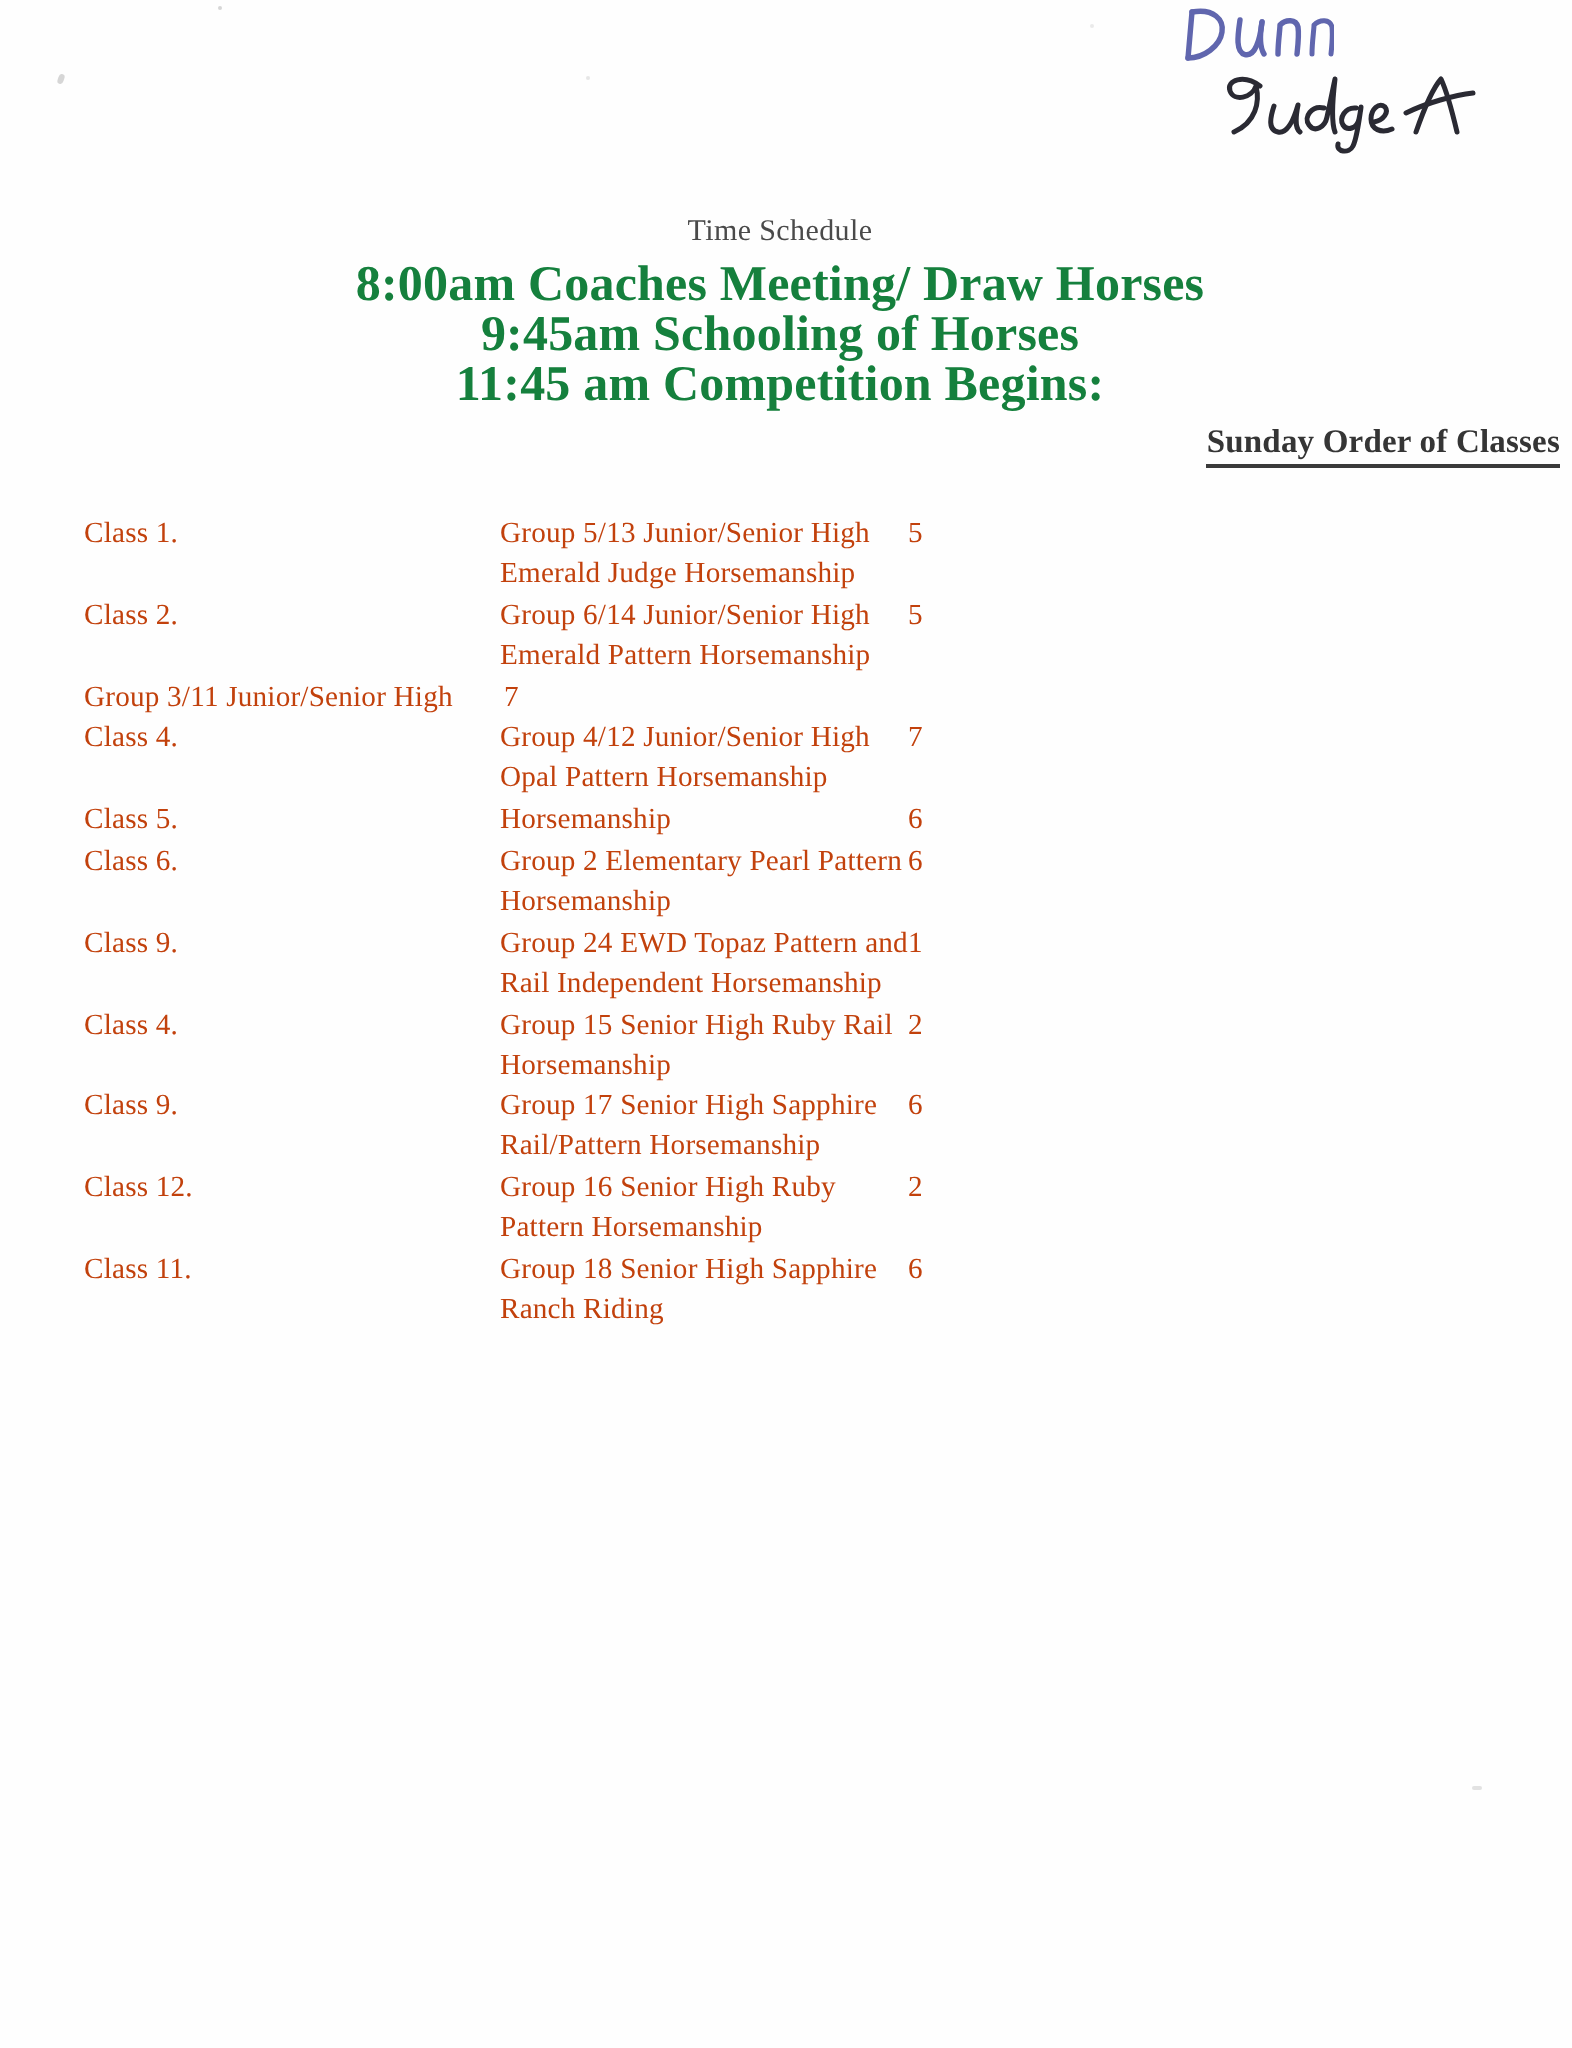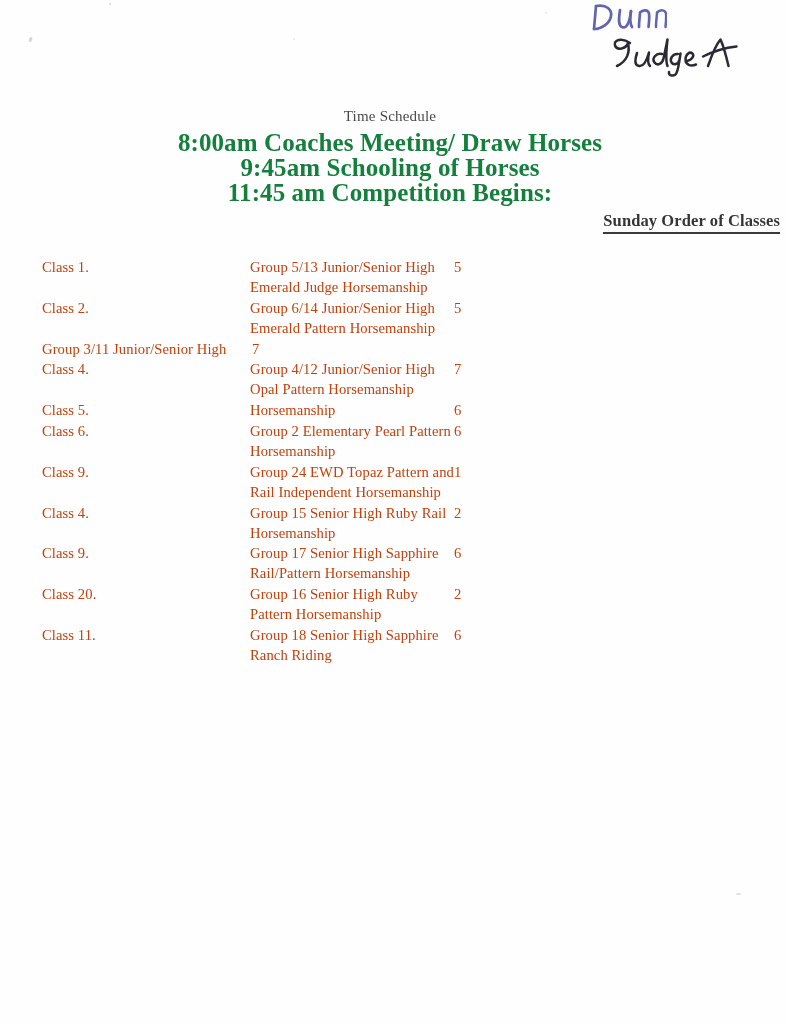--- a/index.html
+++ b/index.html
@@ -194,21 +194,21 @@
     <div class="class-row">
       <div class="class-label">Class 9.</div>
       <div class="class-desc">
         <div class="desc-line">Group 17 Senior High Sapphire</div>
         <div class="desc-line">Rail/Pattern Horsemanship</div>
       </div>
       <div class="class-count">6</div>
     </div>
 
     <div class="class-row">
-      <div class="class-label">Class 20.</div>
+      <div class="class-label">Class 12.</div>
       <div class="class-desc">
         <div class="desc-line">Group 16 Senior High Ruby</div>
         <div class="desc-line">Pattern Horsemanship</div>
       </div>
       <div class="class-count">2</div>
     </div>
 
     <div class="class-row">
       <div class="class-label">Class 11.</div>
       <div class="class-desc">

